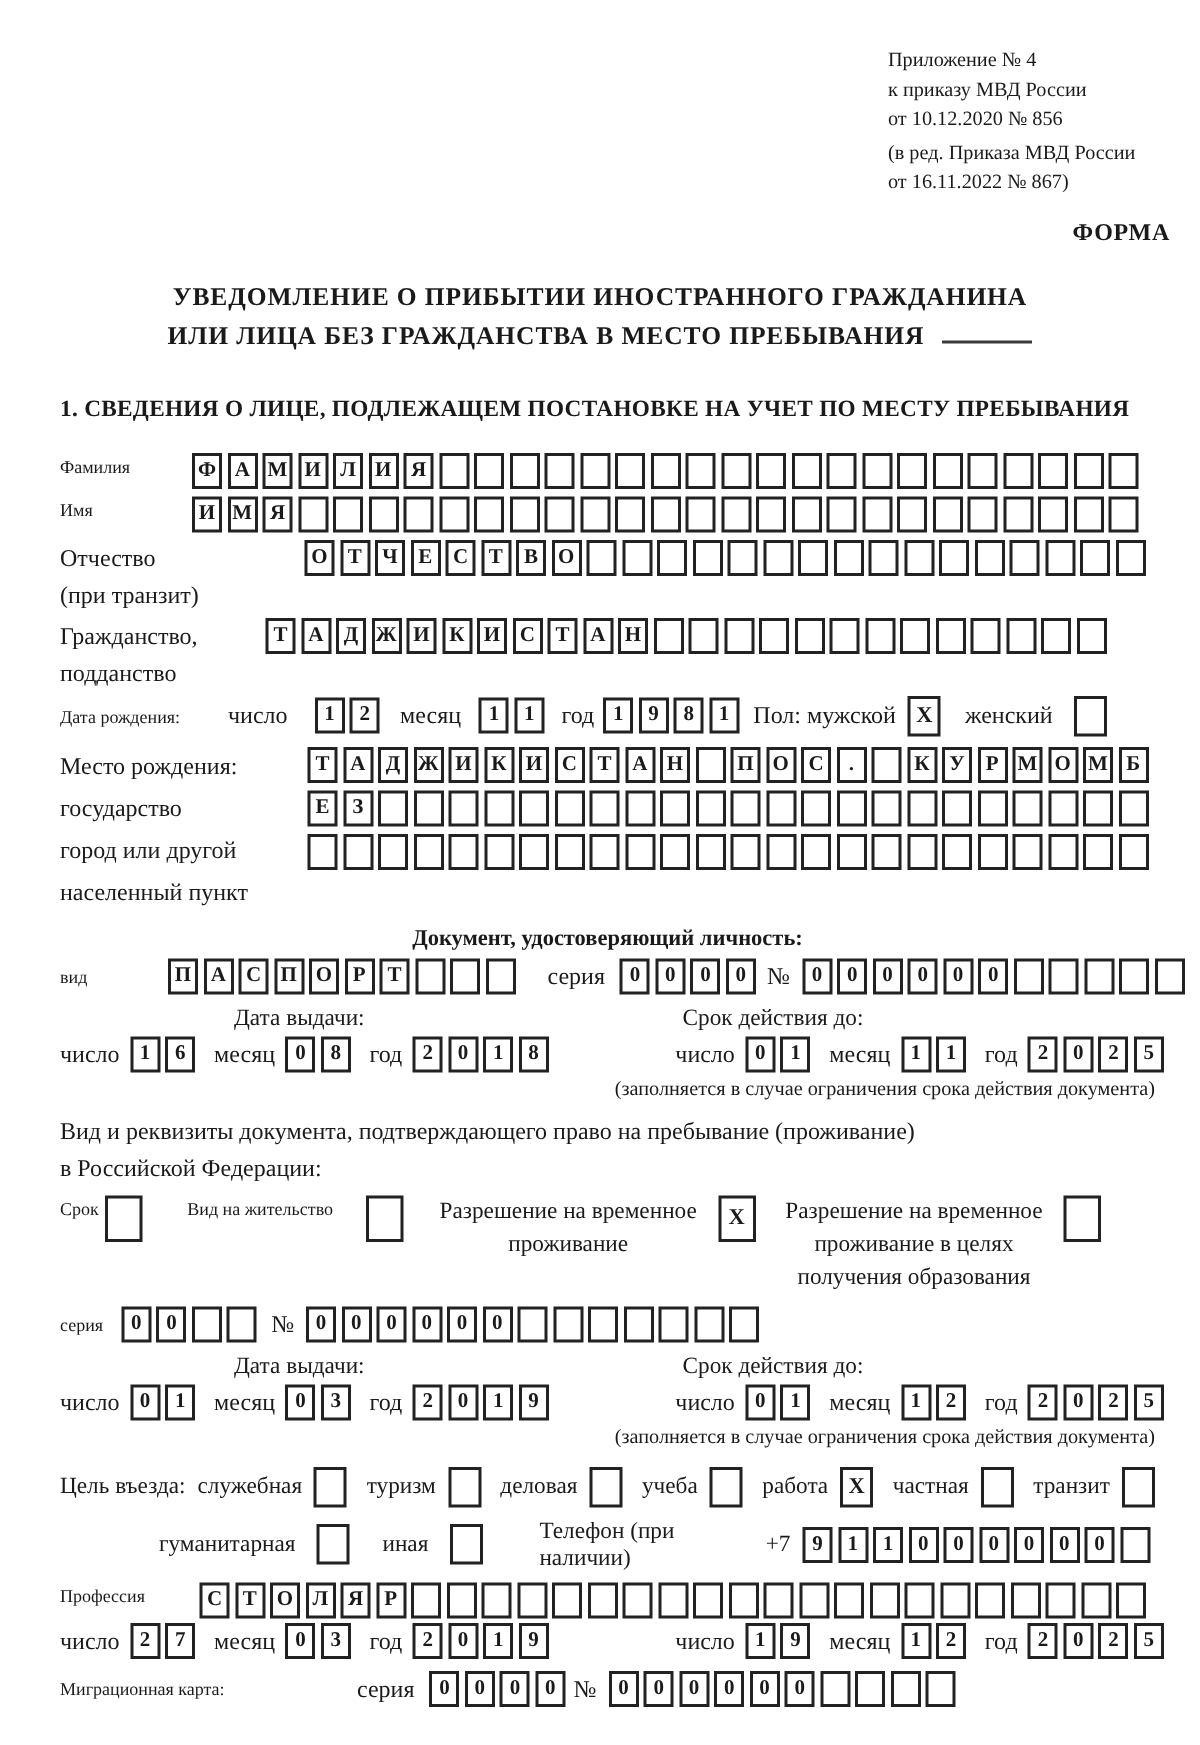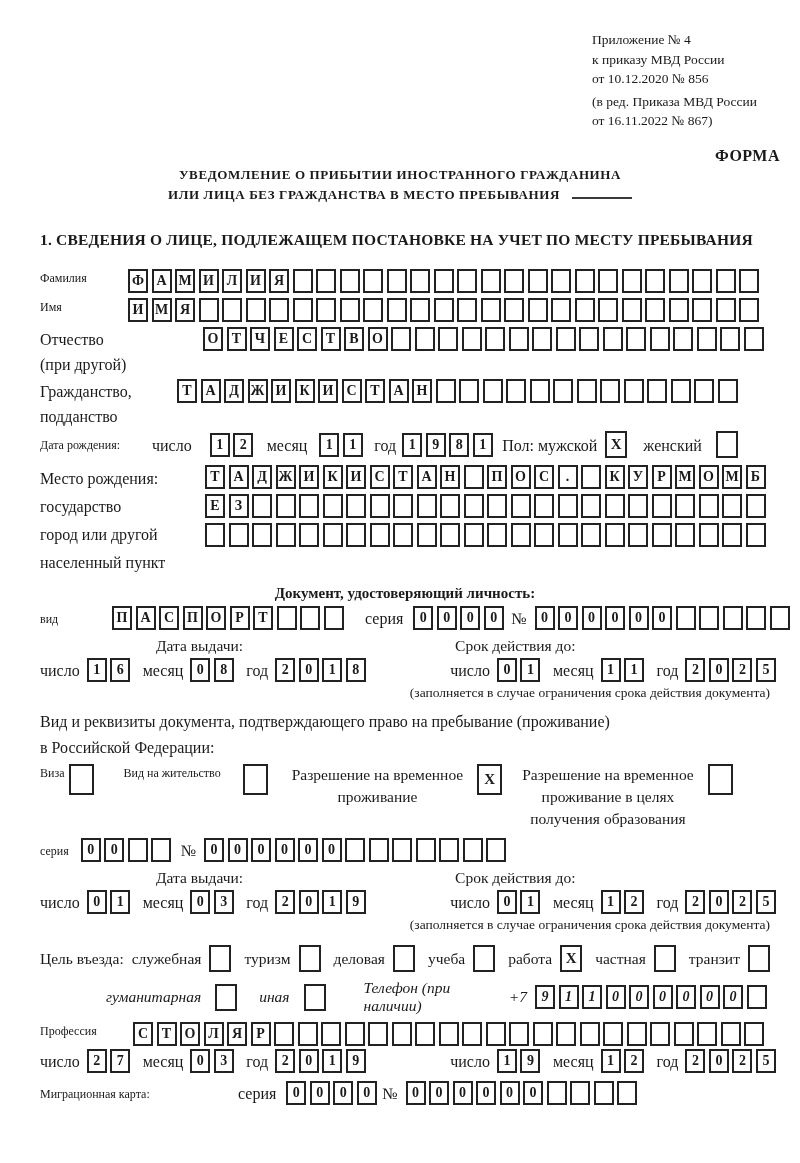--- a/index.html
+++ b/index.html
@@ -10,21 +10,21 @@
     color:#1a1a1a; overflow:hidden;
   }
   .page { width:800px; height:879px; padding-top:30px; }
   .content { padding-left:40px; padding-right:30px; }
 
   
   .appendix { margin-left:592px; font-size:13.5px; line-height:1.45; }
   .appendix .amend { margin-top:3px; }
   .forma { text-align:right; padding-right:20px; font-weight:bold; font-size:16px; margin-top:16px; letter-spacing:.5px; }
 
-  .title { text-align:center; font-weight:bold; font-size:13px; line-height:1.55; letter-spacing:.6px; }
+  .title { text-align:center; font-weight:bold; font-size:17px; margin-top:20px; line-height:1.55; letter-spacing:.6px; }
   .title-underline { display:inline-block; width:60px; border-bottom:2.5px solid #3a3a3a; height:14px; margin-left:12px; }
 
   .section-heading { font-weight:bold; font-size:15.5px; margin-top:26px; letter-spacing:.2px; }
 
   
   .row { display:flex; align-items:flex-start; margin-top:5px; }
   .lbl { font-size:12px; flex:0 0 auto; padding-top:2px; }
   .lbl-block { font-size:16px; flex:0 0 auto; line-height:25px; }
   .sub { font-size:16px; flex:0 0 auto; padding-top:2px; }
 
@@ -153,21 +153,21 @@
           <span class="cell"></span>
           <span class="cell"></span>
           <span class="cell"></span>
           <span class="cell"></span>
         </span>
     </div>
 
     <div class="row">
       <div class="lbl-block w-patro">
         <div>Отчество</div>
-        <div>(при другой)</div>
+        <div>(при транзит)</div>
       </div>
       <span class="cells">
           <span class="cell">О</span>
           <span class="cell">Т</span>
           <span class="cell">Ч</span>
           <span class="cell">Е</span>
           <span class="cell">С</span>
           <span class="cell">Т</span>
           <span class="cell">В</span>
           <span class="cell">О</span>
@@ -423,21 +423,21 @@
     </div>
 
     <div class="note">(заполняется в случае ограничения срока действия документа)</div>
 
     <div class="para">
       <div>Вид и реквизиты документа, подтверждающего право на пребывание (проживание)</div>
       <div>в Российской Федерации:</div>
     </div>
 
     <div class="row" style="margin-top:4px;">
-      <span class="lbl">Виза</span>
+      <span class="lbl">Срок</span>
       <span class="checkbox checkbox-lg" style="margin-left:4px;"></span>
       <span class="lbl" style="margin-left:30px;">Вид на жительство</span>
       <span class="checkbox checkbox-lg" style="margin-left:22px;"></span>
       <div class="permit-label" style="margin-left:24px;">
         <div>Разрешение на временное</div>
         <div>проживание</div>
       </div>
       <span class="checkbox checkbox-lg" style="margin-left:14px;">X</span>
       <div class="permit-label" style="margin-left:20px;">
         <div>Разрешение на временное</div>
@@ -546,21 +546,21 @@
       <span class="pair">
         <span>частная</span>
         <span class="checkbox"></span>
       </span>
       <span class="pair">
         <span>транзит</span>
         <span class="checkbox"></span>
       </span>
     </div>
 
-    <div class="row" style="align-items:center; margin-top:7px; font-size:15.5px;font-style:italic;">
+    <div class="row" style="align-items:center; margin-top:7px; font-size:15.5px;">
       <span style="margin-left:66px;">гуманитарная</span>
       <span class="checkbox" style="margin-left:14px;"></span>
       <span style="margin-left:22px;">иная</span>
       <span class="checkbox" style="margin-left:14px;"></span>
       <span style="margin-left:38px;">Телефон (при наличии)</span>
       <span style="margin-left:42px; margin-right:8px;">+7</span>
       <span class="cells">
           <span class="cell">9</span>
           <span class="cell">1</span>
           <span class="cell">1</span>

